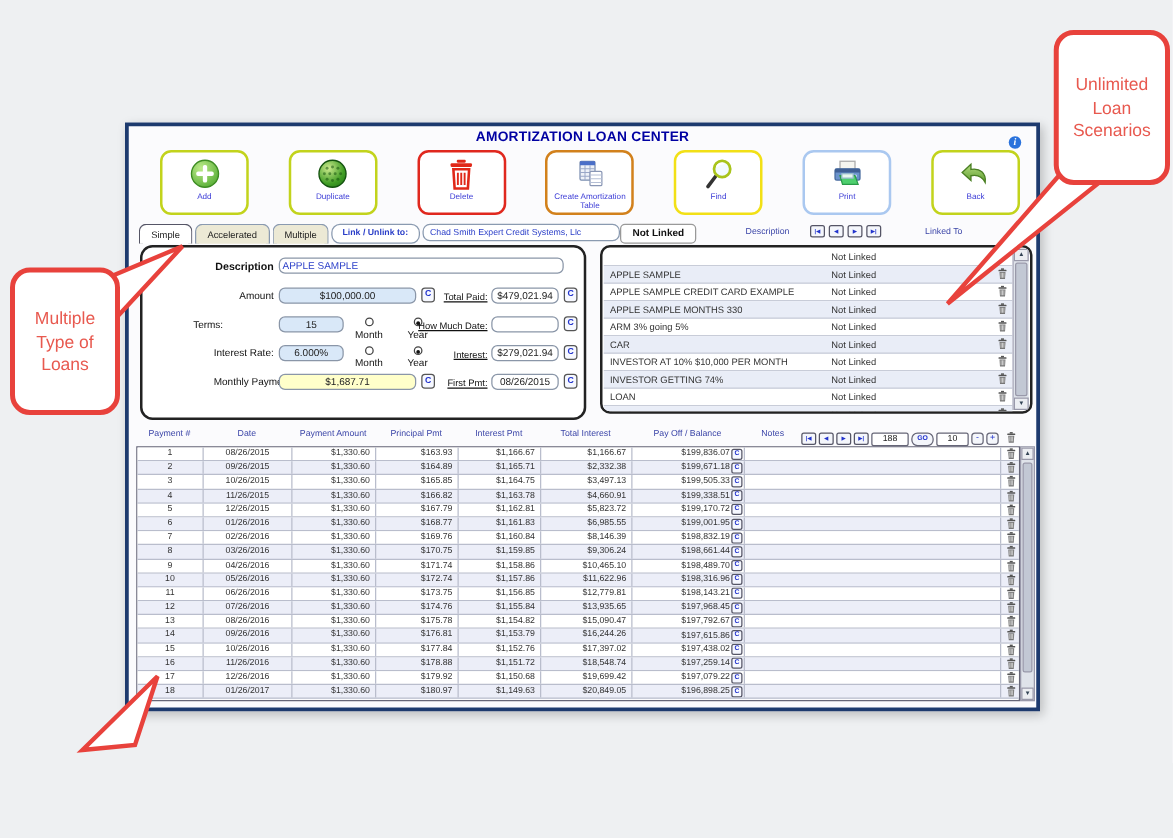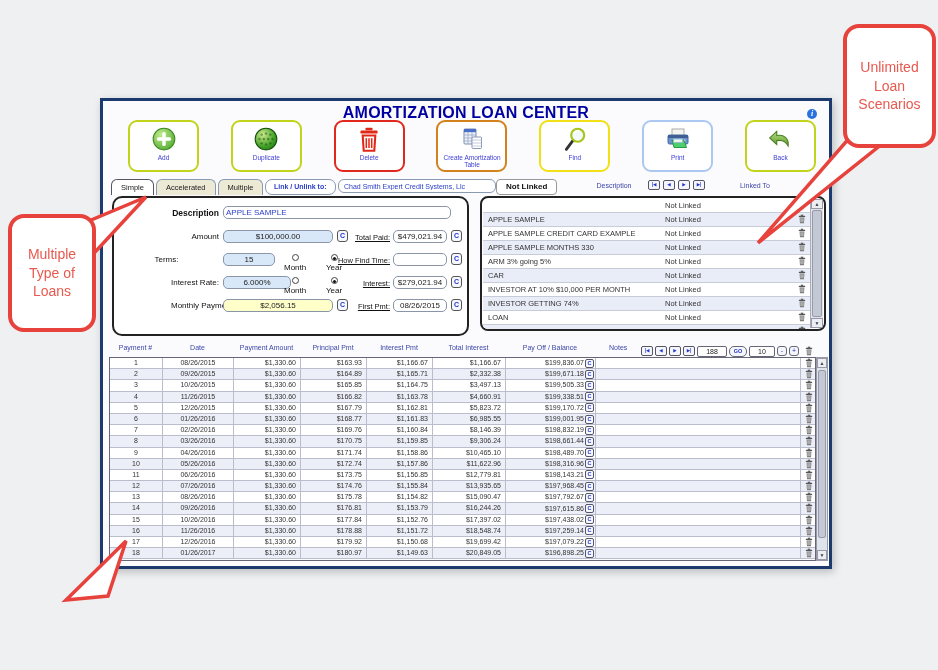--- a/index.html
+++ b/index.html
@@ -3,21 +3,21 @@
 <meta charset="utf-8">
 <style>
   html,body{margin:0;padding:0;}
   body{font-family:"Liberation Sans","DejaVu Sans",sans-serif;background:#eef0f2;}
   #canvas{position:relative;width:938px;height:670px;background:#eef0f2;overflow:hidden;}
 
   
   .window{position:absolute;left:100px;top:98px;width:726px;height:465px;
     border:3px solid #1d3a6e;background:#fbfbfd;box-shadow:2px 3px 8px rgba(0,0,0,.22);z-index:1;}
   .win-title{position:absolute;left:0;top:3px;width:100%;text-align:center;
-    font-size:16px;font-weight:bold;color:#0000a2;letter-spacing:.2px;}
+    font-size:11px;font-weight:bold;color:#0000a2;letter-spacing:.2px;}
   .info-icon{position:absolute;right:12px;top:8px;width:10px;height:10px;border-radius:50%;
     background:#2a72dc;color:#fff;font-size:8px;line-height:10px;text-align:center;
     font-family:"Liberation Serif",serif;font-style:italic;font-weight:bold;}
 
   
   .toolbar{position:absolute;left:25px;top:19px;width:688px;height:54px;
     display:flex;justify-content:space-between;}
   .tbtn{width:71px;height:52px;background:#fff;border:2px solid #ccc;border-radius:9px;
     box-sizing:border-box;display:flex;flex-direction:column;align-items:center;
     justify-content:flex-start;padding-top:3px;cursor:pointer;}
@@ -296,40 +296,40 @@
       <div class="flabel" style="left:0;top:57px;text-align:center;">Terms:</div>
       <div class="ffield blue" style="left:109px;top:55px;width:52px;">15</div>
       <div class="radio" style="left:170px;top:56px;">
           <span class="rdot"></span>
           <span>Month</span>
         </div>
       <div class="radio" style="left:212px;top:56px;">
           <span class="rdot on"></span>
           <span>Year</span>
         </div>
-      <div class="rlabel" style="top:58px;">How Find Time:</div>
+      <div class="rlabel" style="top:58px;">How Much Date:</div>
       <div class="ffield" style="left:279px;top:55px;width:54px;"></div>
       <div class="cbtn" style="left:337px;top:55px;">C</div>
 
       <div class="flabel" style="left:0;top:80px;">Interest Rate:</div>
-      <div class="ffield blue" style="left:109px;top:78px;width:68px;">6.000%</div>
+      <div class="ffield blue" style="left:109px;top:78px;width:52px;">6.000%</div>
       <div class="radio" style="left:170px;top:79px;">
           <span class="rdot"></span>
           <span>Month</span>
         </div>
       <div class="radio" style="left:212px;top:79px;">
           <span class="rdot on"></span>
           <span>Year</span>
         </div>
       <div class="rlabel" style="top:81px;">Interest:</div>
       <div class="ffield" style="left:279px;top:78px;width:54px;">$279,021.94</div>
       <div class="cbtn" style="left:337px;top:78px;">C</div>
 
       <div class="flabel" style="left:16px;top:103px;">Monthly Payment:</div>
-      <div class="ffield yellow" style="left:109px;top:101px;width:110px;">$2,056.15</div>
+      <div class="ffield yellow" style="left:109px;top:101px;width:110px;">$1,687.71</div>
       <div class="cbtn" style="left:223px;top:101px;">C</div>
       <div class="rlabel" style="top:104px;">First Pmt:</div>
       <div class="ffield" style="left:279px;top:101px;width:54px;">08/26/2015</div>
       <div class="cbtn" style="left:337px;top:101px;">C</div>
     </div>
 
     <div class="scen-panel">
       <div class="scen-rows" id="scen-rows">
           <div class="srow">
             <span class="sd"></span>

